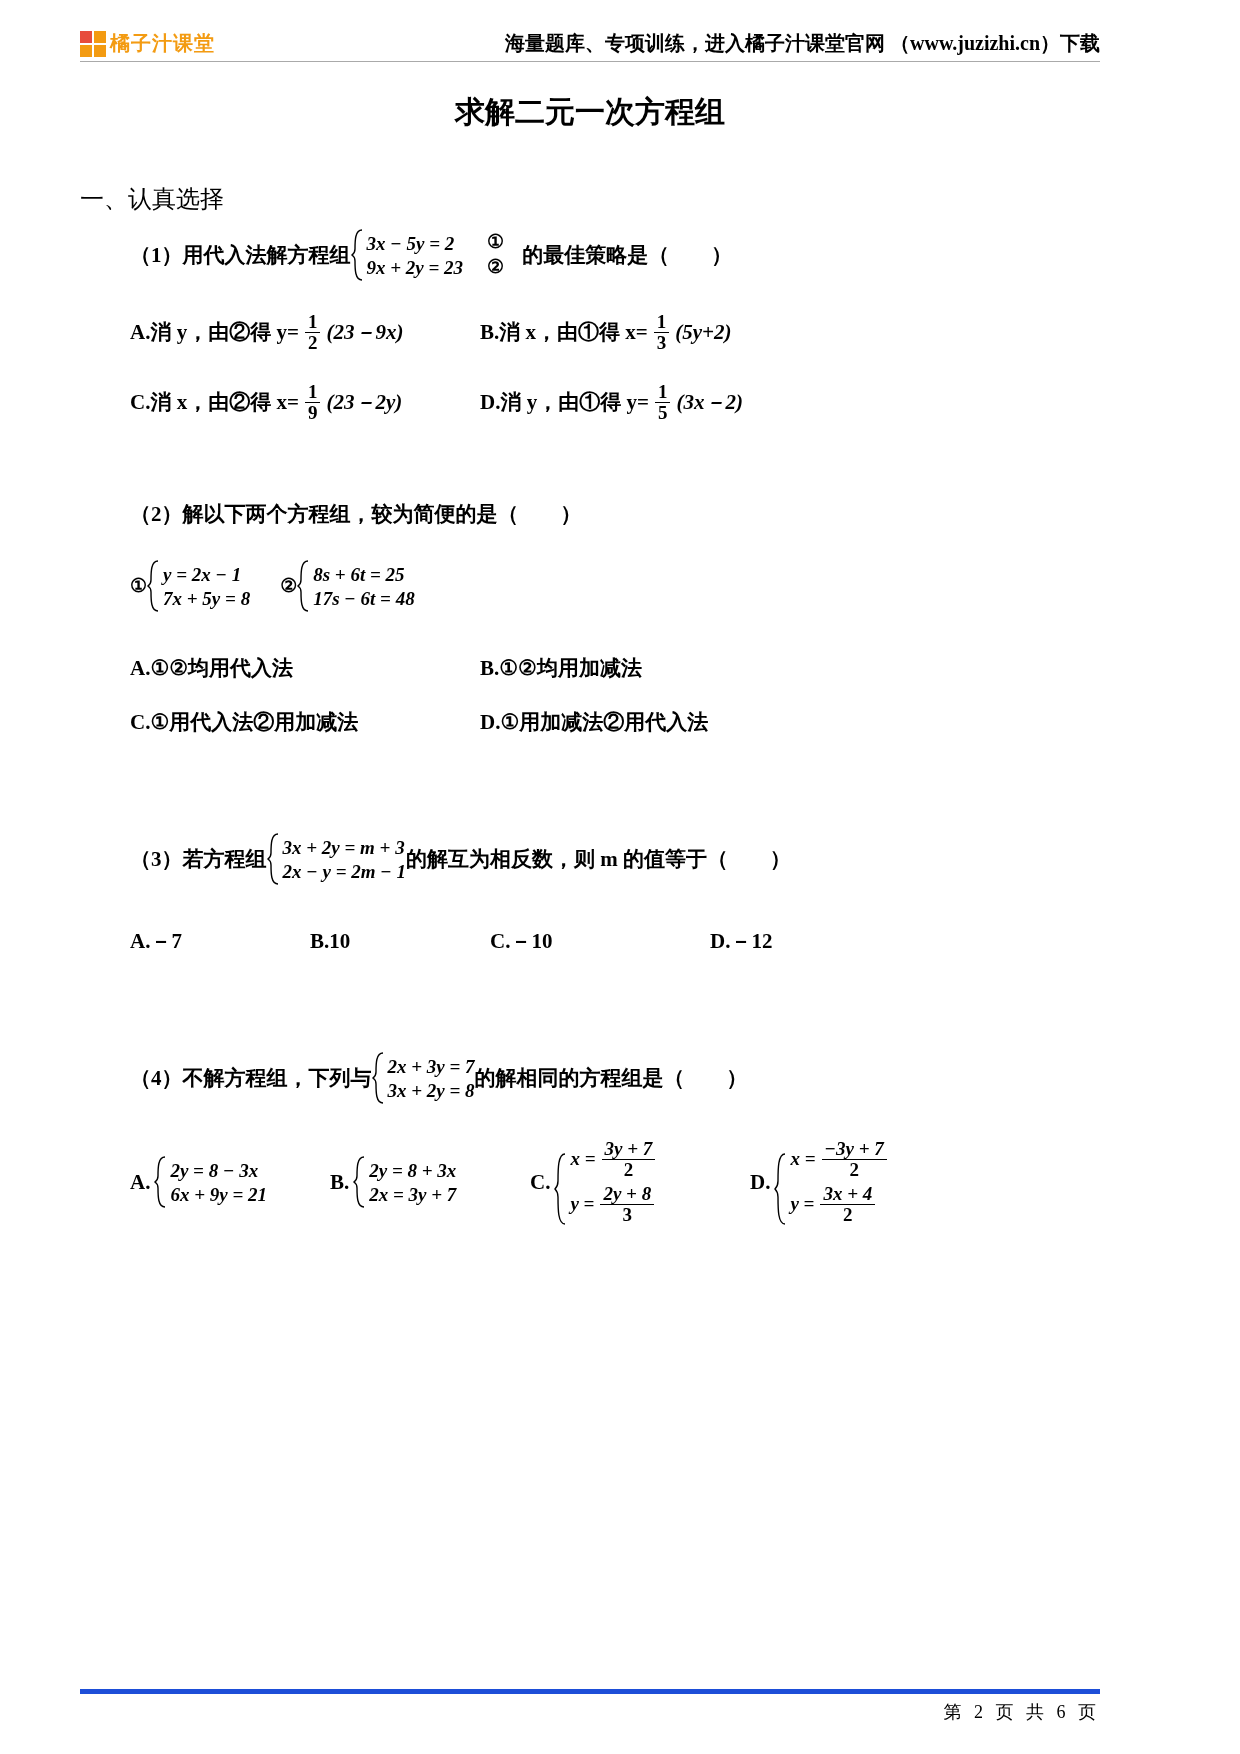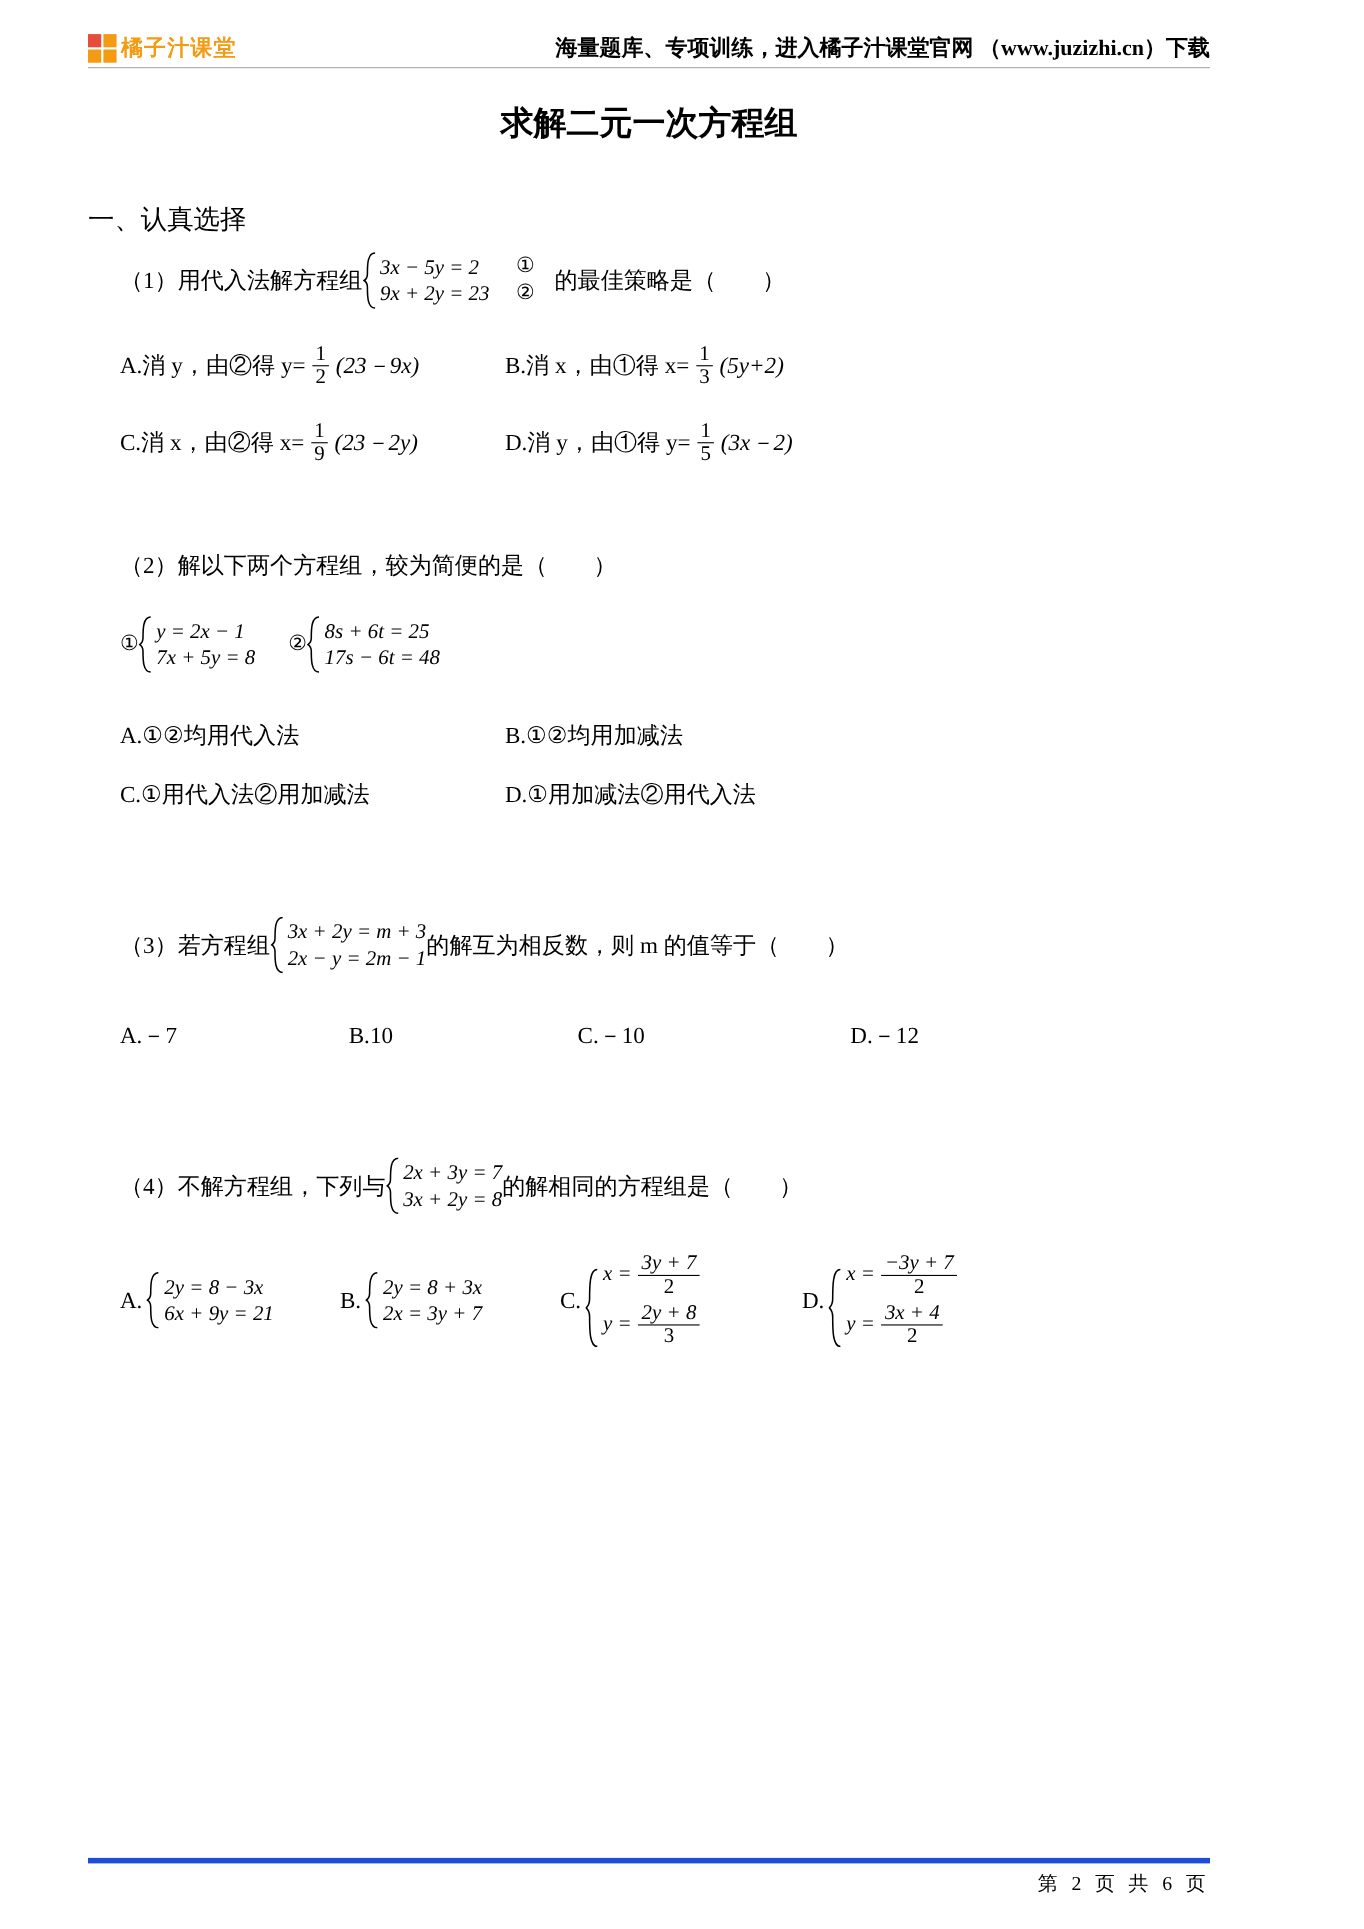--- a/index.html
+++ b/index.html
@@ -55,23 +55,24 @@
     font-family: Liberation Sans, sans-serif;
     font-size: 30px;
     font-weight: bold;
     margin: 20px 0 50px 0;
   }
   .section-label {
     font-size: 24px;
     margin: 10px 0 14px 0;
   }
   .question {
-    margin: 0 0 40px 29px;
+    margin: 0 0 40px 50px;
     font-size: 21px;
     line-height: 2;
+    font-weight: bold;
   }
   .q-row { display:flex; flex-wrap:wrap; align-items:center; }
   .options-2col {
     display:grid;
     grid-template-columns: 340px 340px;
     column-gap: 10px;
     row-gap: 28px;
     margin-top: 30px;
   }
   .options-4col {
@@ -245,21 +246,21 @@
         <svg class="brace" viewBox="0 0 14 52">
             <path d="M11 1 C4 1 4 12 4 20 C4 24 1 26 1 26 C1 26 4 28 4 32 C4 40 4 51 11 51" fill="none" stroke="#000" stroke-width="1.4"></path>
           </svg>
         <span class="lines">
           <span class="it">3x + 2y = m + 3</span>
           <span class="it">2x − y = 2m − 1</span>
         </span>
       </span>
       <span>的解互为相反数，则 m 的值等于（　　）</span>
     </div>
-    <div class="options-4col" style="margin-top:35px;gap:28px;">
+    <div class="options-4col" style="margin-top:35px;">
       <div>A.－7</div>
       <div>B.10</div>
       <div>C.－10</div>
       <div>D.－12</div>
     </div>
   </div>
 
   <div class="question" style="margin-top:90px;">
     <div class="q-row">
       <span>（4）不解方程组，下列与</span>

